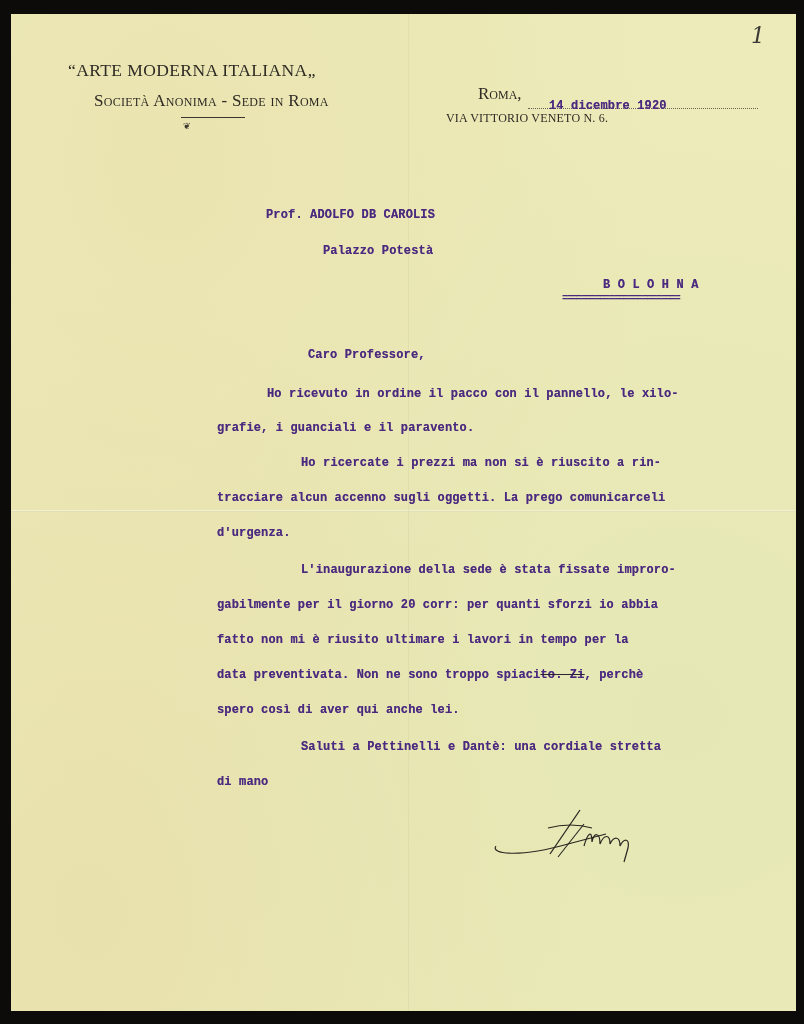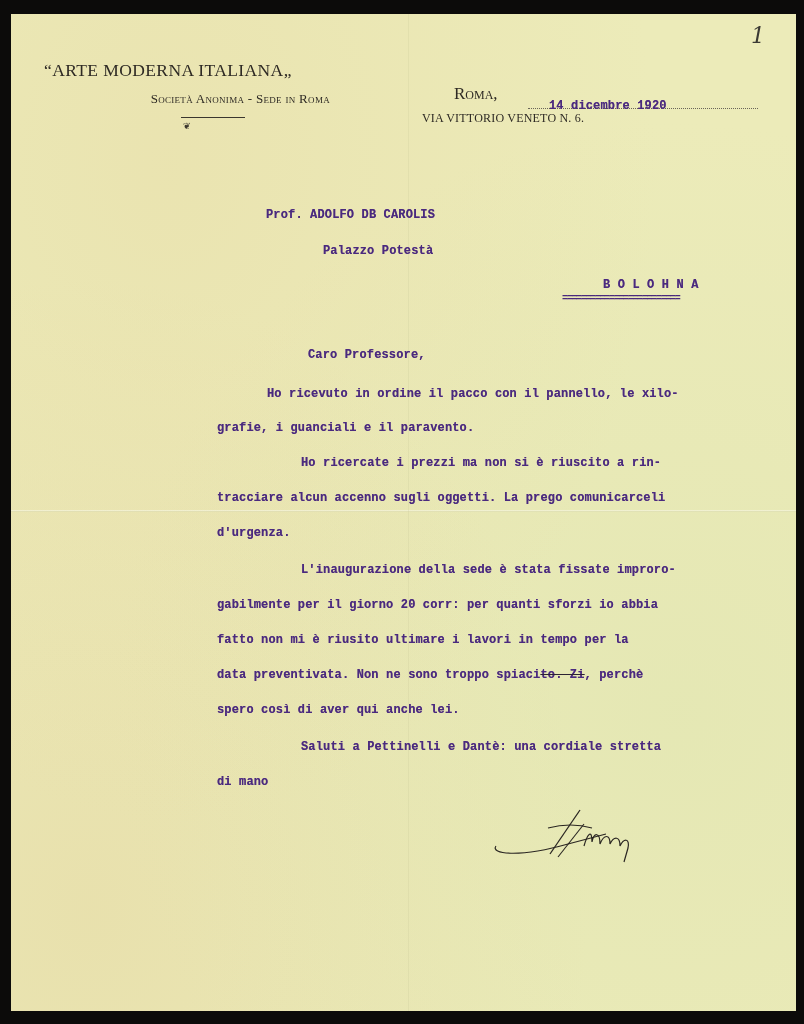--- a/index.html
+++ b/index.html
@@ -26,28 +26,29 @@
       background: linear-gradient(to bottom, rgba(255,255,240,0.7), rgba(190,190,140,0.35));
     }
     .fold-v {
       position: absolute; top: 0; bottom: 0; left: 397px; width: 1px;
       background: rgba(200,200,150,0.25);
     }
     .lh {
       position: absolute;
       font-family: "Liberation Serif", serif;
       color: #2e2a24;
+      margin-left: 24px;
     }
     .lh-title {
       left: 44px; top: 60px; width: 300px;
       font-size: 17.5px; letter-spacing: 0.4px; white-space: nowrap;
     }
     .lh-sub {
       left: 70px; top: 91px; width: 260px;
-      font-size: 13px; font-variant: small-caps; letter-spacing: 0.3px; white-space: nowrap; text-align: right;
+      font-size: 17px; font-variant: small-caps; letter-spacing: 0.3px; white-space: nowrap;
     }
     .lh-rule {
       position: absolute; left: 181px; top: 117px; width: 64px; height: 1px; background: #3a362e;
     }
     .lh-orn {
       position: absolute; left: 183px; top: 121px; font-size: 9px; color: #3a362e;
       font-family: "DejaVu Sans", sans-serif;
     }
     .lh-city {
       left: 454px; top: 84px; font-size: 17px; font-variant: small-caps; white-space: nowrap;

